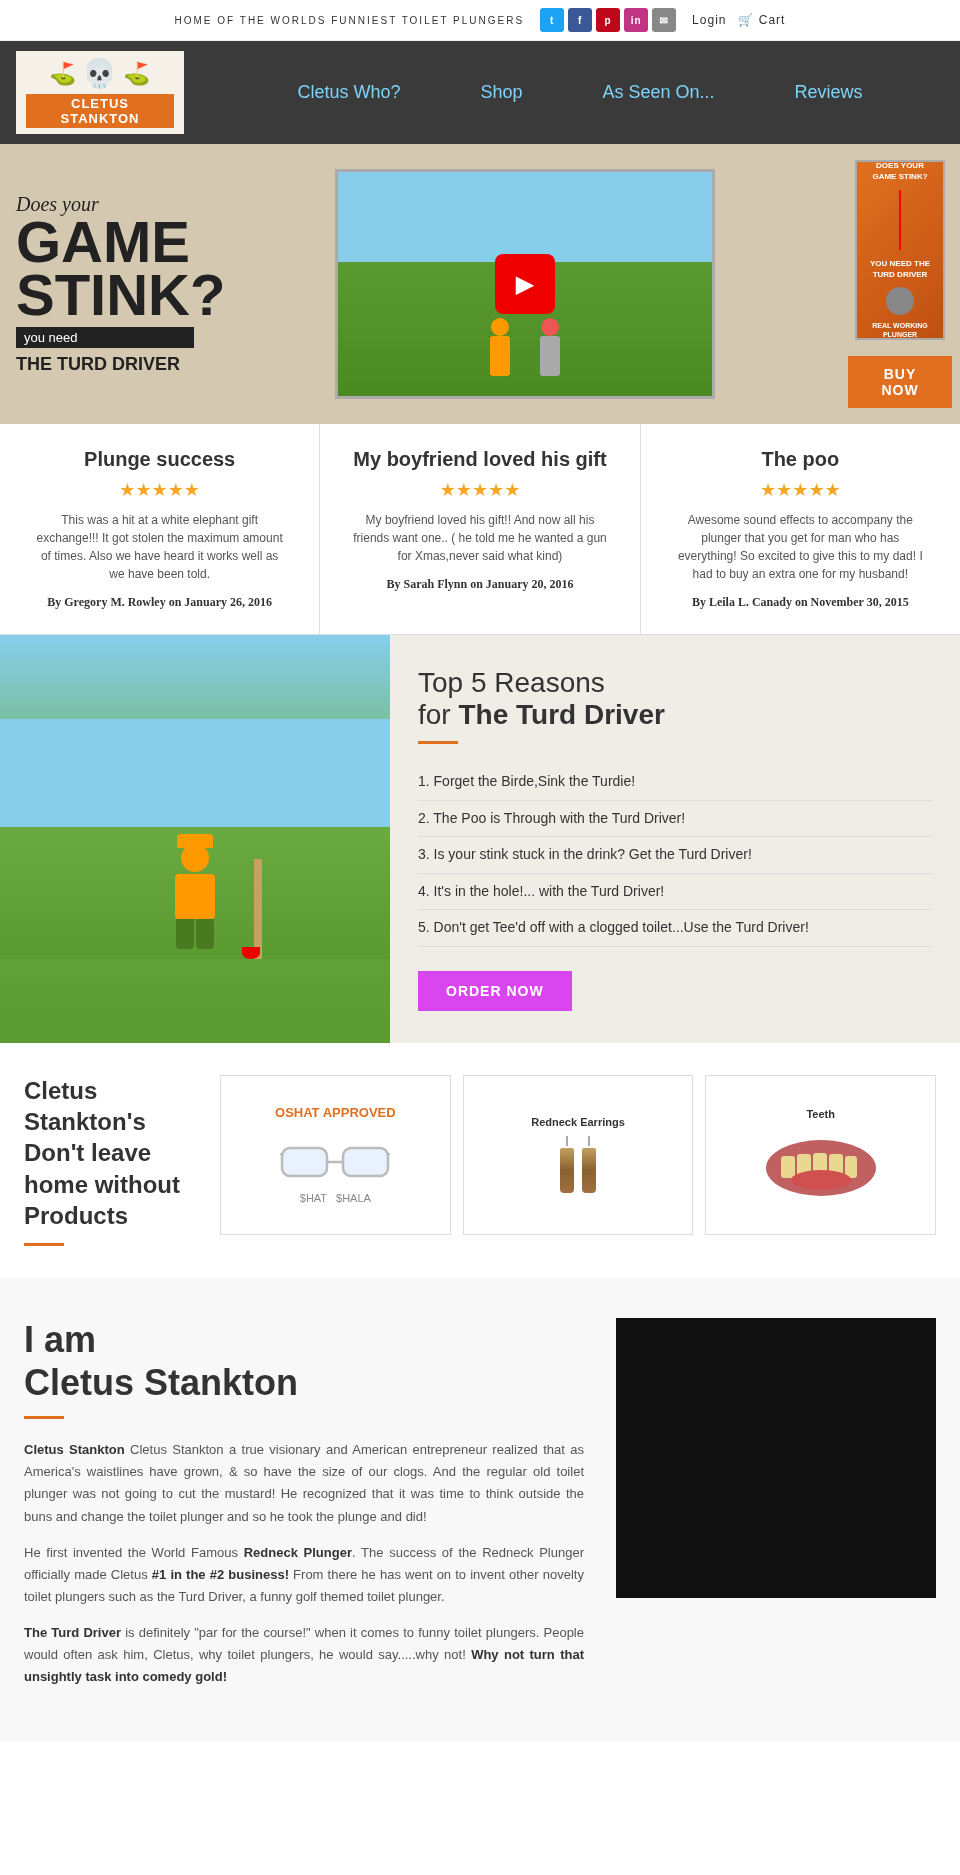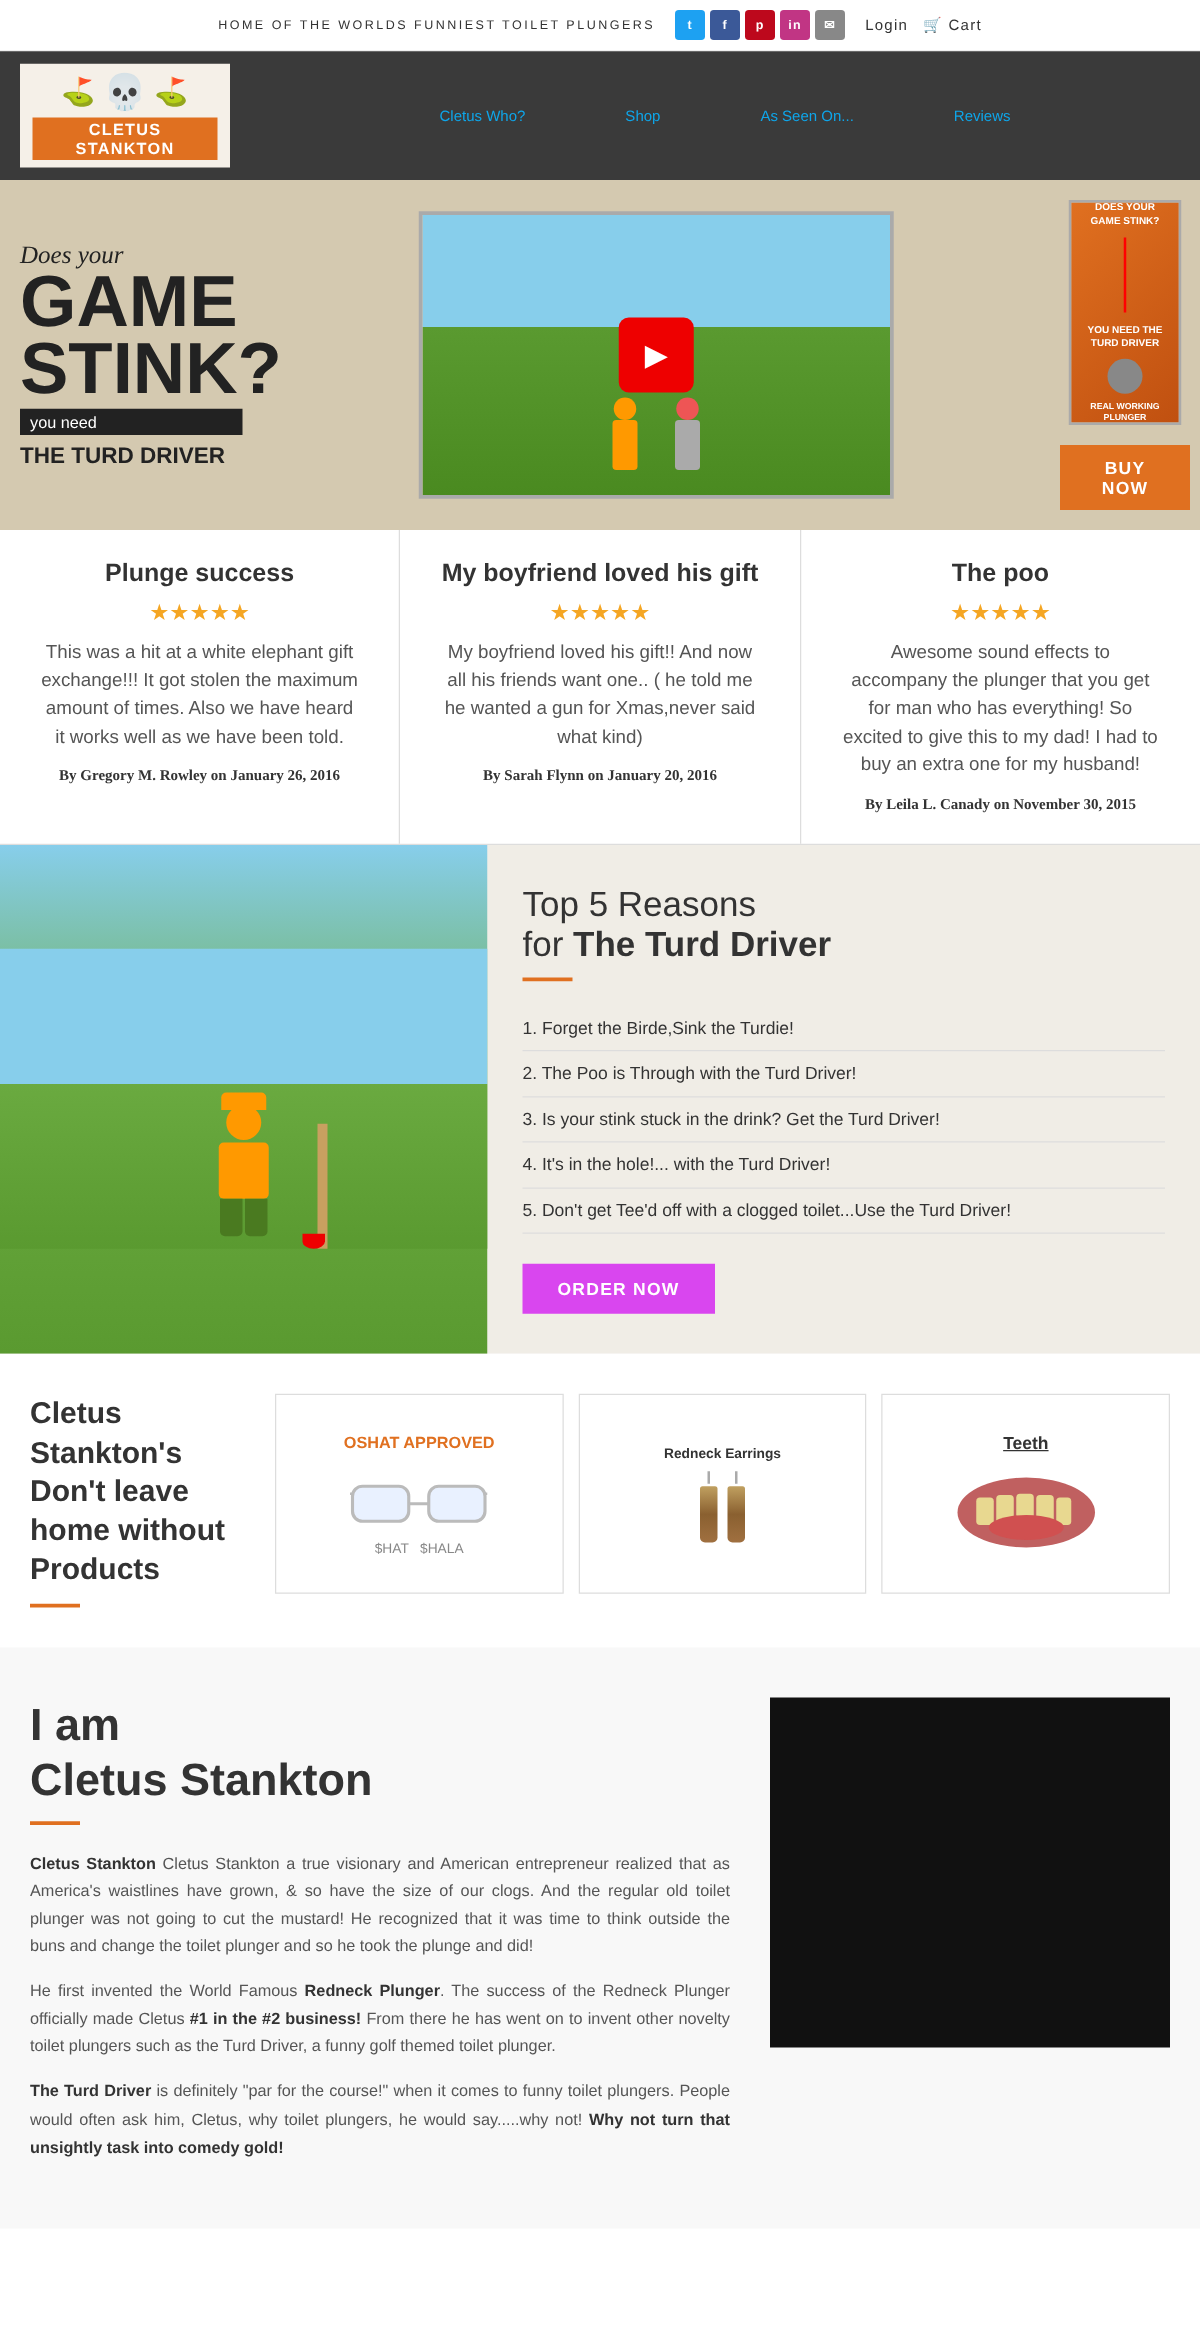--- a/index.html
+++ b/index.html
@@ -53,24 +53,24 @@
       background: #e07020;
       color: #fff;
       font-size: 13px;
       font-weight: bold;
       letter-spacing: 1px;
       padding: 2px 6px;
       text-transform: uppercase;
     }
     nav { display: flex; flex: 1; justify-content: center; }
     nav a {
-      color: #0ea5e9;
+      color: #7dd3fc;
       text-decoration: none;
       padding: 20px 40px;
-      font-size: 12px;
+      font-size: 18px;
       display: block;
     }
 
     
     .hero {
       background: #d4c9b0;
       display: flex;
       align-items: stretch;
       min-height: 280px;
       position: relative;
@@ -169,21 +169,21 @@
       text-align: center;
     }
     .review-card:last-child { border-right: none; }
     .review-title {
       font-size: 20px;
       font-weight: bold;
       color: #333;
       margin-bottom: 8px;
     }
     .stars { color: #f5a623; font-size: 18px; margin-bottom: 10px; }
-    .review-text { font-size: 15px; color: #555; line-height: 1.5; margin-bottom: 12px; }
+    .review-text { font-size: 12px; color: #555; line-height: 1.5; margin-bottom: 12px; }
     .review-author { font-size: 12px; font-weight: bold; color: #333; font-family: Liberation Serif, serif; }
 
     
     .top5-section {
       display: flex;
       background: #f0ede6;
       min-height: 300px;
     }
     .top5-image {
       width: 390px;
@@ -511,21 +511,21 @@
         </div>
 
         <div style="display:flex;flex-direction:column;align-items:center;gap:2px;">
           <div style="width:2px;height:10px;background:#aaa;"></div>
           <div style="width:14px;height:45px;background:linear-gradient(to bottom,#c0a060,#8a6030,#a07040);border-radius:2px 2px 4px 4px;"></div>
         </div>
       </div>
     </div>
 
     <div class="product-card">
-      <div style="font-size:14px;font-weight:bold;color:#333;margin-bottom:8px;text-decoration:underline;">Teeth</div>
+      <div style="font-size:11px;font-weight:bold;color:#333;margin-bottom:8px;">Teeth</div>
       <div>
         <svg width="120" height="70">
 
           <ellipse cx="60" cy="40" rx="55" ry="28" fill="#c06060"></ellipse>
 
           <rect x="20" y="28" width="14" height="22" rx="3" fill="#e8d890"></rect>
           <rect x="36" y="26" width="14" height="24" rx="3" fill="#e8d890"></rect>
           <rect x="52" y="25" width="14" height="25" rx="3" fill="#e8d890"></rect>
           <rect x="68" y="26" width="14" height="24" rx="3" fill="#e8d890"></rect>
           <rect x="84" y="28" width="12" height="22" rx="3" fill="#e8d890"></rect>

